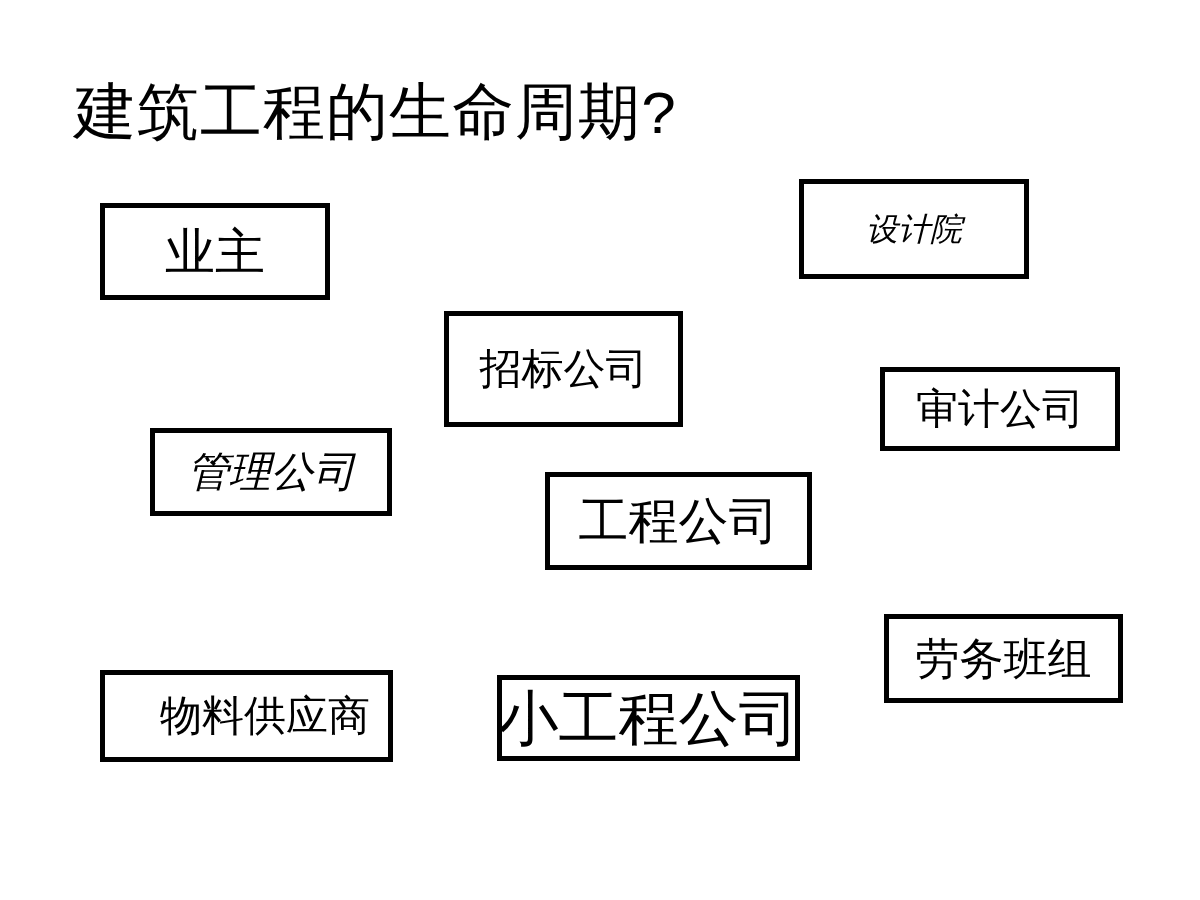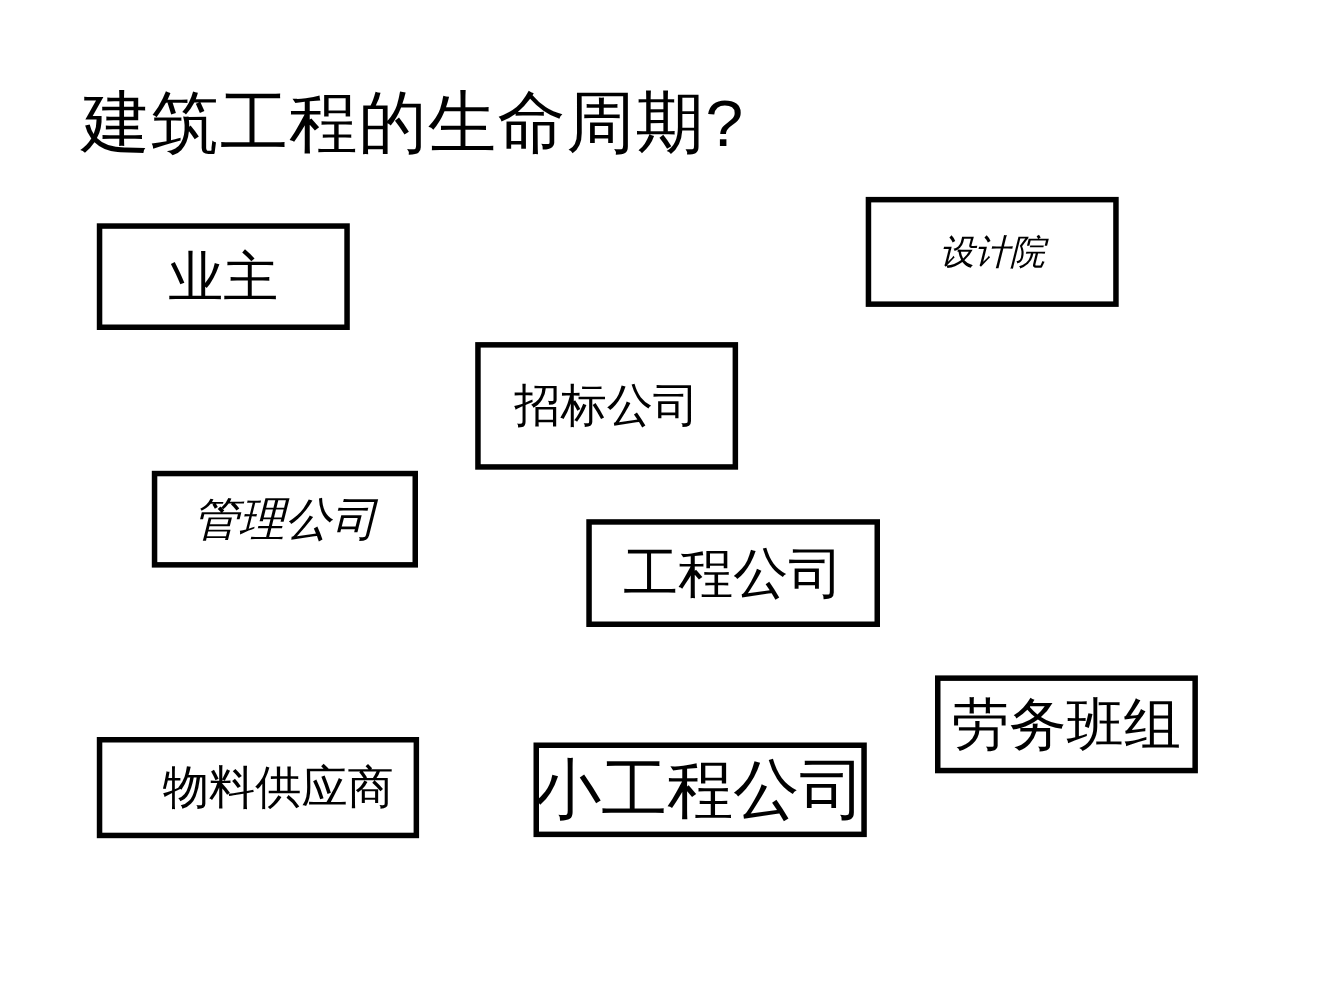--- a/index.html
+++ b/index.html
@@ -35,33 +35,34 @@
     box-sizing: border-box;
     background: #ffffff;
     border: 5px solid #000000;
     display: flex;
     align-items: center;
     justify-content: center;
     color: #000000;
     font-family: "DejaVu Sans", "Liberation Sans", sans-serif;
     line-height: 1.0;
     white-space: nowrap;
+    margin-left: 12px;
   }
   .node-label {
     display: block;
   }
 
   
   .box-owner            { left: 88px;  top: 203px; width: 230px; height: 97px;  font-size: 50px; }
   .box-design-institute { left: 787px; top: 179px; width: 230px; height: 100px; font-size: 32px; font-style: italic; }
   .box-tender-company   { left: 432px; top: 311px; width: 239px; height: 116px;  font-size: 42px; }
   .box-audit-company    { left: 868px; top: 367px; width: 240px; height: 84px;  font-size: 42px; }
   .box-mgmt-company     { left: 138px; top: 428px; width: 242px; height: 88px;  font-size: 42px; font-style: italic; }
   .box-eng-company      { left: 533px; top: 472px; width: 267px; height: 98px;  font-size: 50px; align-items: center; }
-  .box-labor-team       { left: 850px; top: 614px; width: 239px; height: 89px;  font-size: 52px; }
+  .box-labor-team       { left: 872px; top: 614px; width: 239px; height: 89px;  font-size: 44px; }
   .box-material-supplier{ left: 88px;  top: 670px; width: 293px; height: 92px;  font-size: 42px; padding-left: 37px; }
   .box-small-eng-company{ left: 485px; top: 675px; width: 303px; height: 86px; font-size: 60px; }
 </style>
 </head>
 <body>
 
 <div id="slide">
 
   <div class="slide-title">建筑工程的生命周期?</div>
 
@@ -70,20 +71,23 @@
   </div>
 
   <div class="node-box box-design-institute">
     <span class="node-label">设计院</span>
   </div>
 
   <div class="node-box box-tender-company">
     <span class="node-label">招标公司</span>
   </div>
 
+  <div class="node-box box-audit-company">
+    <span class="node-label">审计公司</span>
+  </div>
 
   <div class="node-box box-mgmt-company">
     <span class="node-label">管理公司</span>
   </div>
 
   <div class="node-box box-eng-company">
     <span class="node-label">工程公司</span>
   </div>
 
   <div class="node-box box-labor-team">

